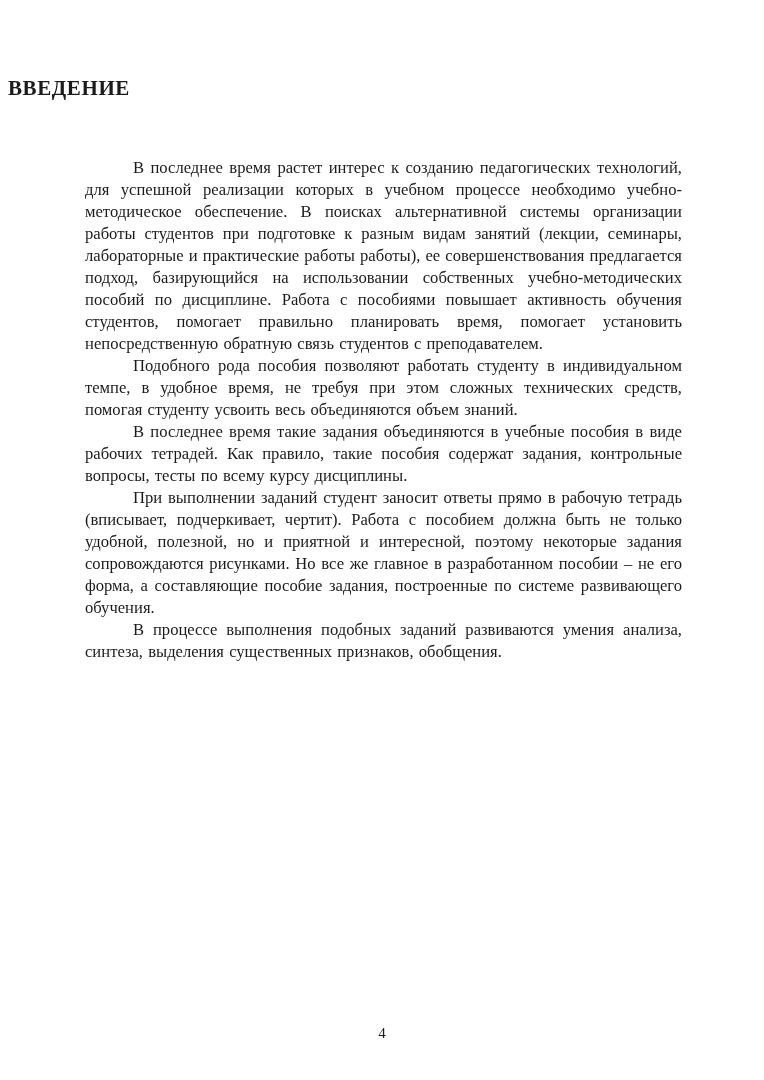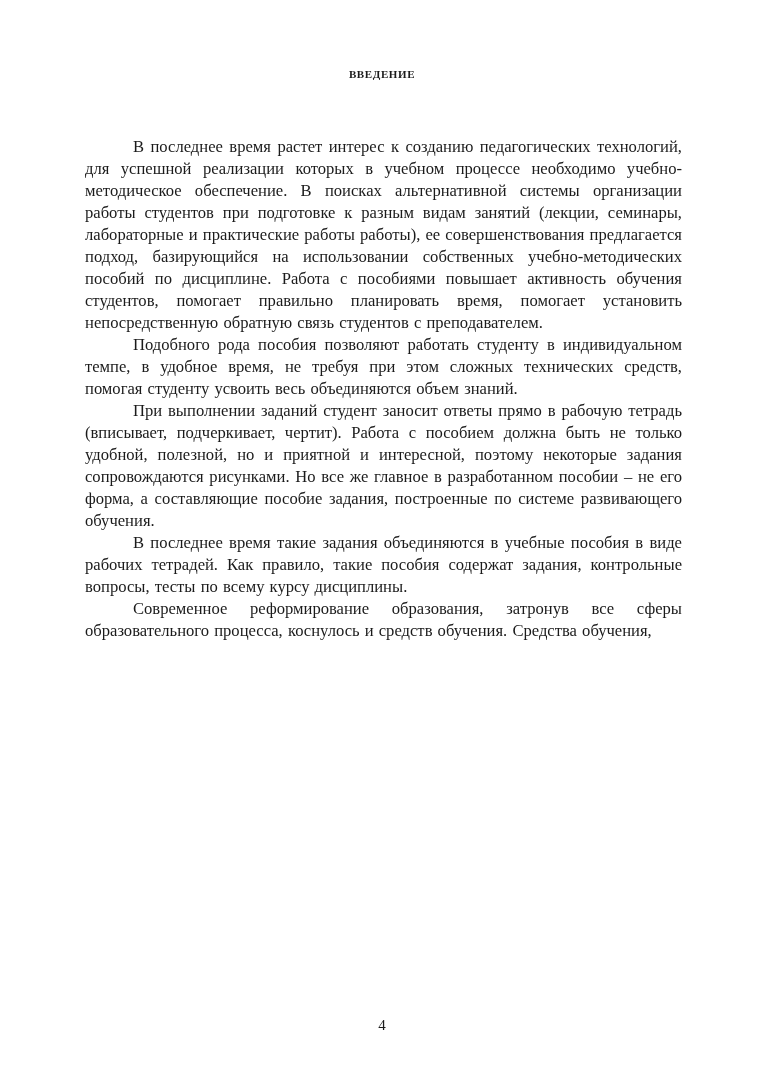--- a/index.html
+++ b/index.html
@@ -15,24 +15,23 @@
       color: #1b1b1b;
       overflow: hidden;
     }
     .page {
       position: relative;
       width: 764px;
       height: 1080px;
       background: #ffffff;
     }
     .doc-title {
-      margin: 0;
+      margin: 8px;
       padding-top: 68px;
-      text-align: center;
-      font-size: 11px;
+      font-size: 21px;
       font-weight: bold;
       letter-spacing: 0.6px;
     }
     .content {
       margin: 56px 82px 12px 85px;
       font-size: 16.6px;
       line-height: 22px;
       text-align: justify;
       hyphens: auto;
       -webkit-hyphens: auto;
@@ -56,20 +55,20 @@
 </head>
 <body>
 
 <div class="page">
 
   <h1 class="doc-title">ВВЕДЕНИЕ</h1>
 
   <div class="content" lang="ru">
     <p>В последнее время растет интерес к созданию педагогических технологий, для успешной реализации которых в учебном процессе необходимо учебно-методическое обеспечение. В поисках альтернативной системы организации работы студентов при подготовке к разным видам занятий (лекции, семинары, лабораторные и практические работы работы), ее совершенствования предлагается подход, базирующийся на использовании собственных учебно-методических пособий по дисциплине. Работа с пособиями повышает активность обучения студентов, помогает правильно планировать время, помогает установить непосредственную обратную связь студентов с преподавателем.</p>
     <p>Подобного рода пособия позволяют работать студенту в индивидуальном темпе, в удобное время, не требуя при этом сложных технических средств, помогая студенту усвоить весь объединяются объем знаний.</p>
+    <p>В последнее время такие задания объединяются в учебные пособия в виде рабочих тетрадей. Как правило, такие пособия содержат задания, контрольные вопросы, тесты по всему курсу дисциплины.</p>
     <p>При выполнении заданий студент заносит ответы прямо в рабочую тетрадь (вписывает, подчеркивает, чертит). Работа с пособием должна быть не только удобной, полезной, но и приятной и интересной, поэтому некоторые задания сопровождаются рисунками. Но все же главное в разработанном пособии – не его форма, а составляющие пособие задания, построенные по системе развивающего обучения.</p>
-    <p>В последнее время такие задания объединяются в учебные пособия в виде рабочих тетрадей. Как правило, такие пособия содержат задания, контрольные вопросы, тесты по всему курсу дисциплины.</p>
-    <p>Современное реформирование образования, затронув все сферы образовательного процесса, коснулось и средств обучения. Средства обучения,</p>
+    <p>В процессе выполнения подобных заданий развиваются умения анализа, синтеза, выделения существенных признаков, обобщения.</p>
   </div>
 
   <div class="page-number">4</div>
 
 </div>
 
 </body></html>

